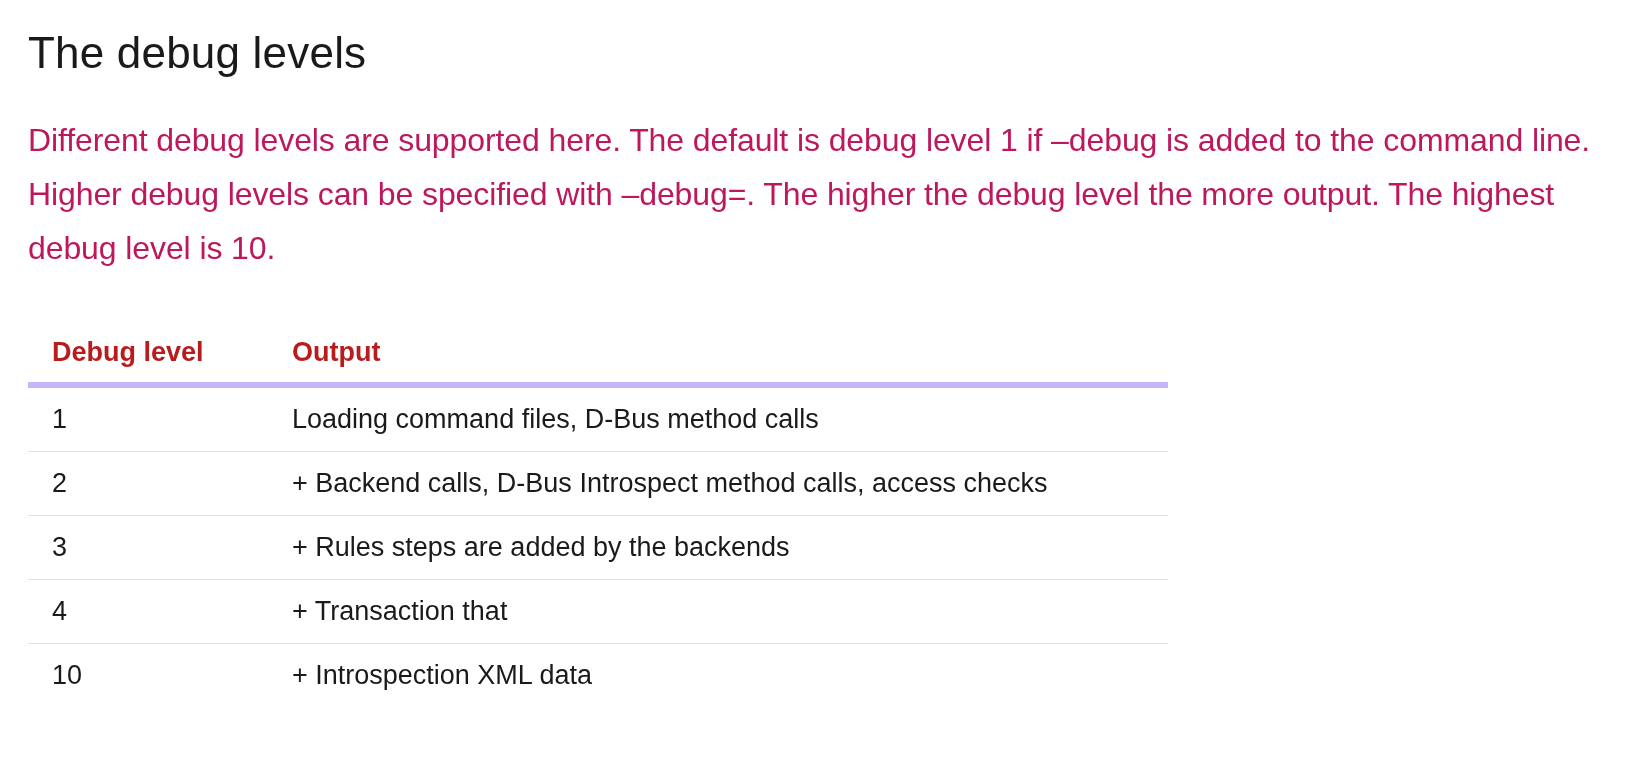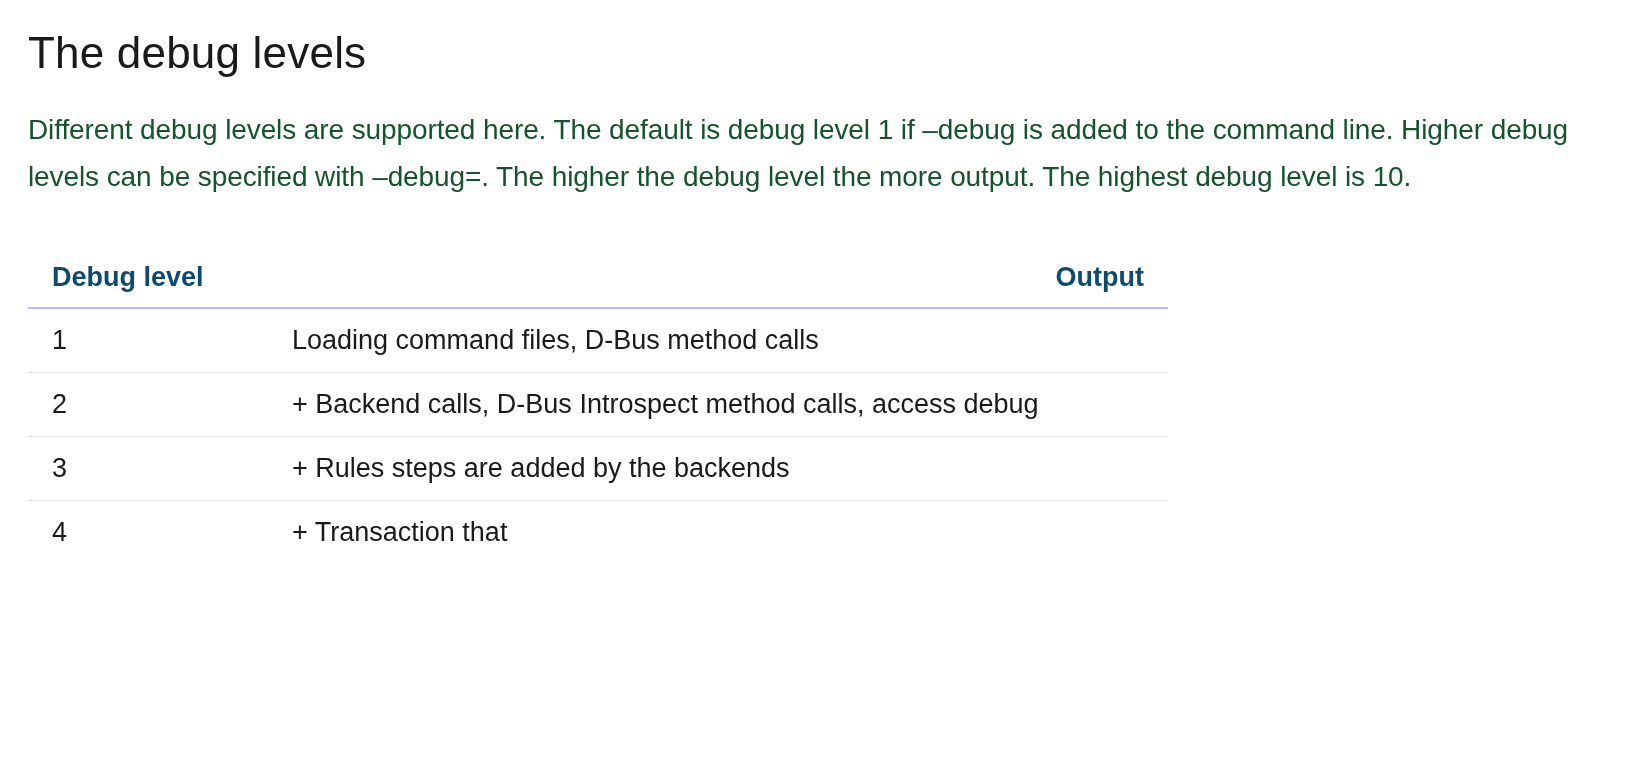--- a/index.html
+++ b/index.html
@@ -11,48 +11,48 @@
       font-family: -apple-system, BlinkMacSystemFont, "Segoe UI", Helvetica, Arial, sans-serif;
       background: #ffffff;
       color: #1a1a1a;
       padding: 28px;
       width: 1638px;
     }
     h1 {
       font-size: 44px;
       font-weight: 300;
       letter-spacing: 0.2px;
-      margin-bottom: 28px;
+      margin-bottom: 36px;
       color: #1a1a1a;
     }
     p.intro {
-      font-size: 28px;
+      font-size: 32px;
       line-height: 1.68;
-      color: #14532d;
+      color: #be185d;
       margin-bottom: 48px;
       max-width: 1580px;
       letter-spacing: -0.1px;
     }
     table {
       border-collapse: collapse;
       width: 1140px;
       font-size: 27px;
     }
     thead th {
       text-align: left;
       font-weight: 700;
       padding: 14px 24px 14px 24px;
-      border-bottom: 2px solid #c4b5fd;
-      color: #0c4a6e;
+      border-bottom: 6px solid #c4b5fd;
+      color: #b91c1c;
     }
     thead th:first-child {
       width: 240px;
     }
     thead th:last-child {
-      text-align: right;
+      text-align: left;
     }
     tbody td {
       padding: 16px 24px;
       border-bottom: 1px solid #e2e2e2;
       vertical-align: middle;
       color: #1a1a1a;
     }
     tbody tr:last-child td {
       border-bottom: none;
     }
@@ -74,24 +74,28 @@
       <th>Output</th>
     </tr>
   </thead>
   <tbody>
     <tr>
       <td>1</td>
       <td>Loading command files, D-Bus method calls</td>
     </tr>
     <tr>
       <td>2</td>
-      <td>+ Backend calls, D-Bus Introspect method calls, access debug</td>
+      <td>+ Backend calls, D-Bus Introspect method calls, access checks</td>
     </tr>
     <tr>
       <td>3</td>
       <td>+ Rules steps are added by the backends</td>
     </tr>
     <tr>
       <td>4</td>
       <td>+ Transaction that</td>
     </tr>
+    <tr>
+      <td>10</td>
+      <td>+ Introspection XML data</td>
+    </tr>
   </tbody>
 </table>
 
 </body></html>

